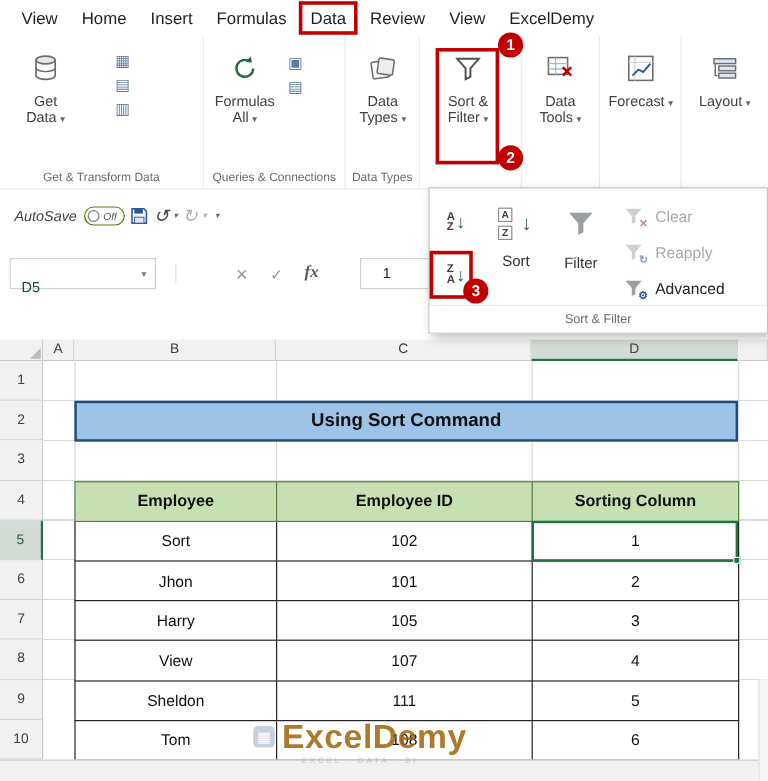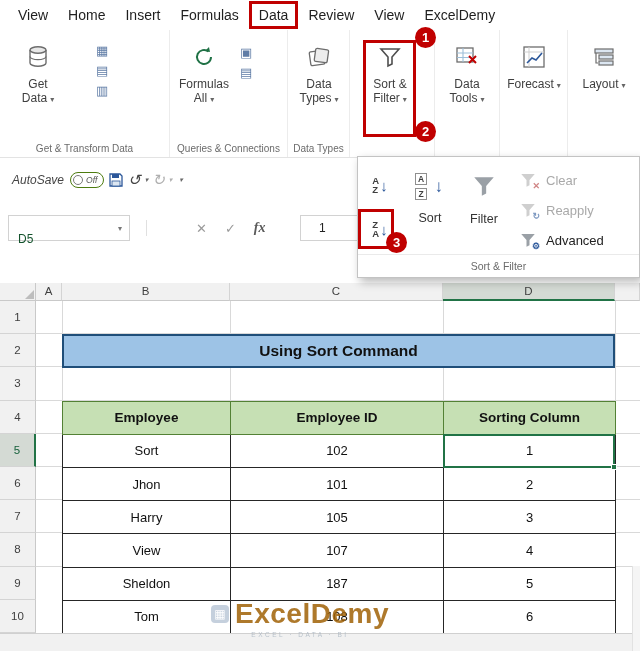--- a/index.html
+++ b/index.html
@@ -316,21 +316,21 @@
           <td>105</td>
           <td>3</td>
         </tr>
         <tr>
           <td>View</td>
           <td>107</td>
           <td>4</td>
         </tr>
         <tr>
           <td>Sheldon</td>
-          <td>187</td>
+          <td>111</td>
           <td>5</td>
         </tr>
         <tr>
           <td>Tom</td>
           <td>108</td>
           <td>6</td>
         </tr>
       </tbody>
         </table>
 

